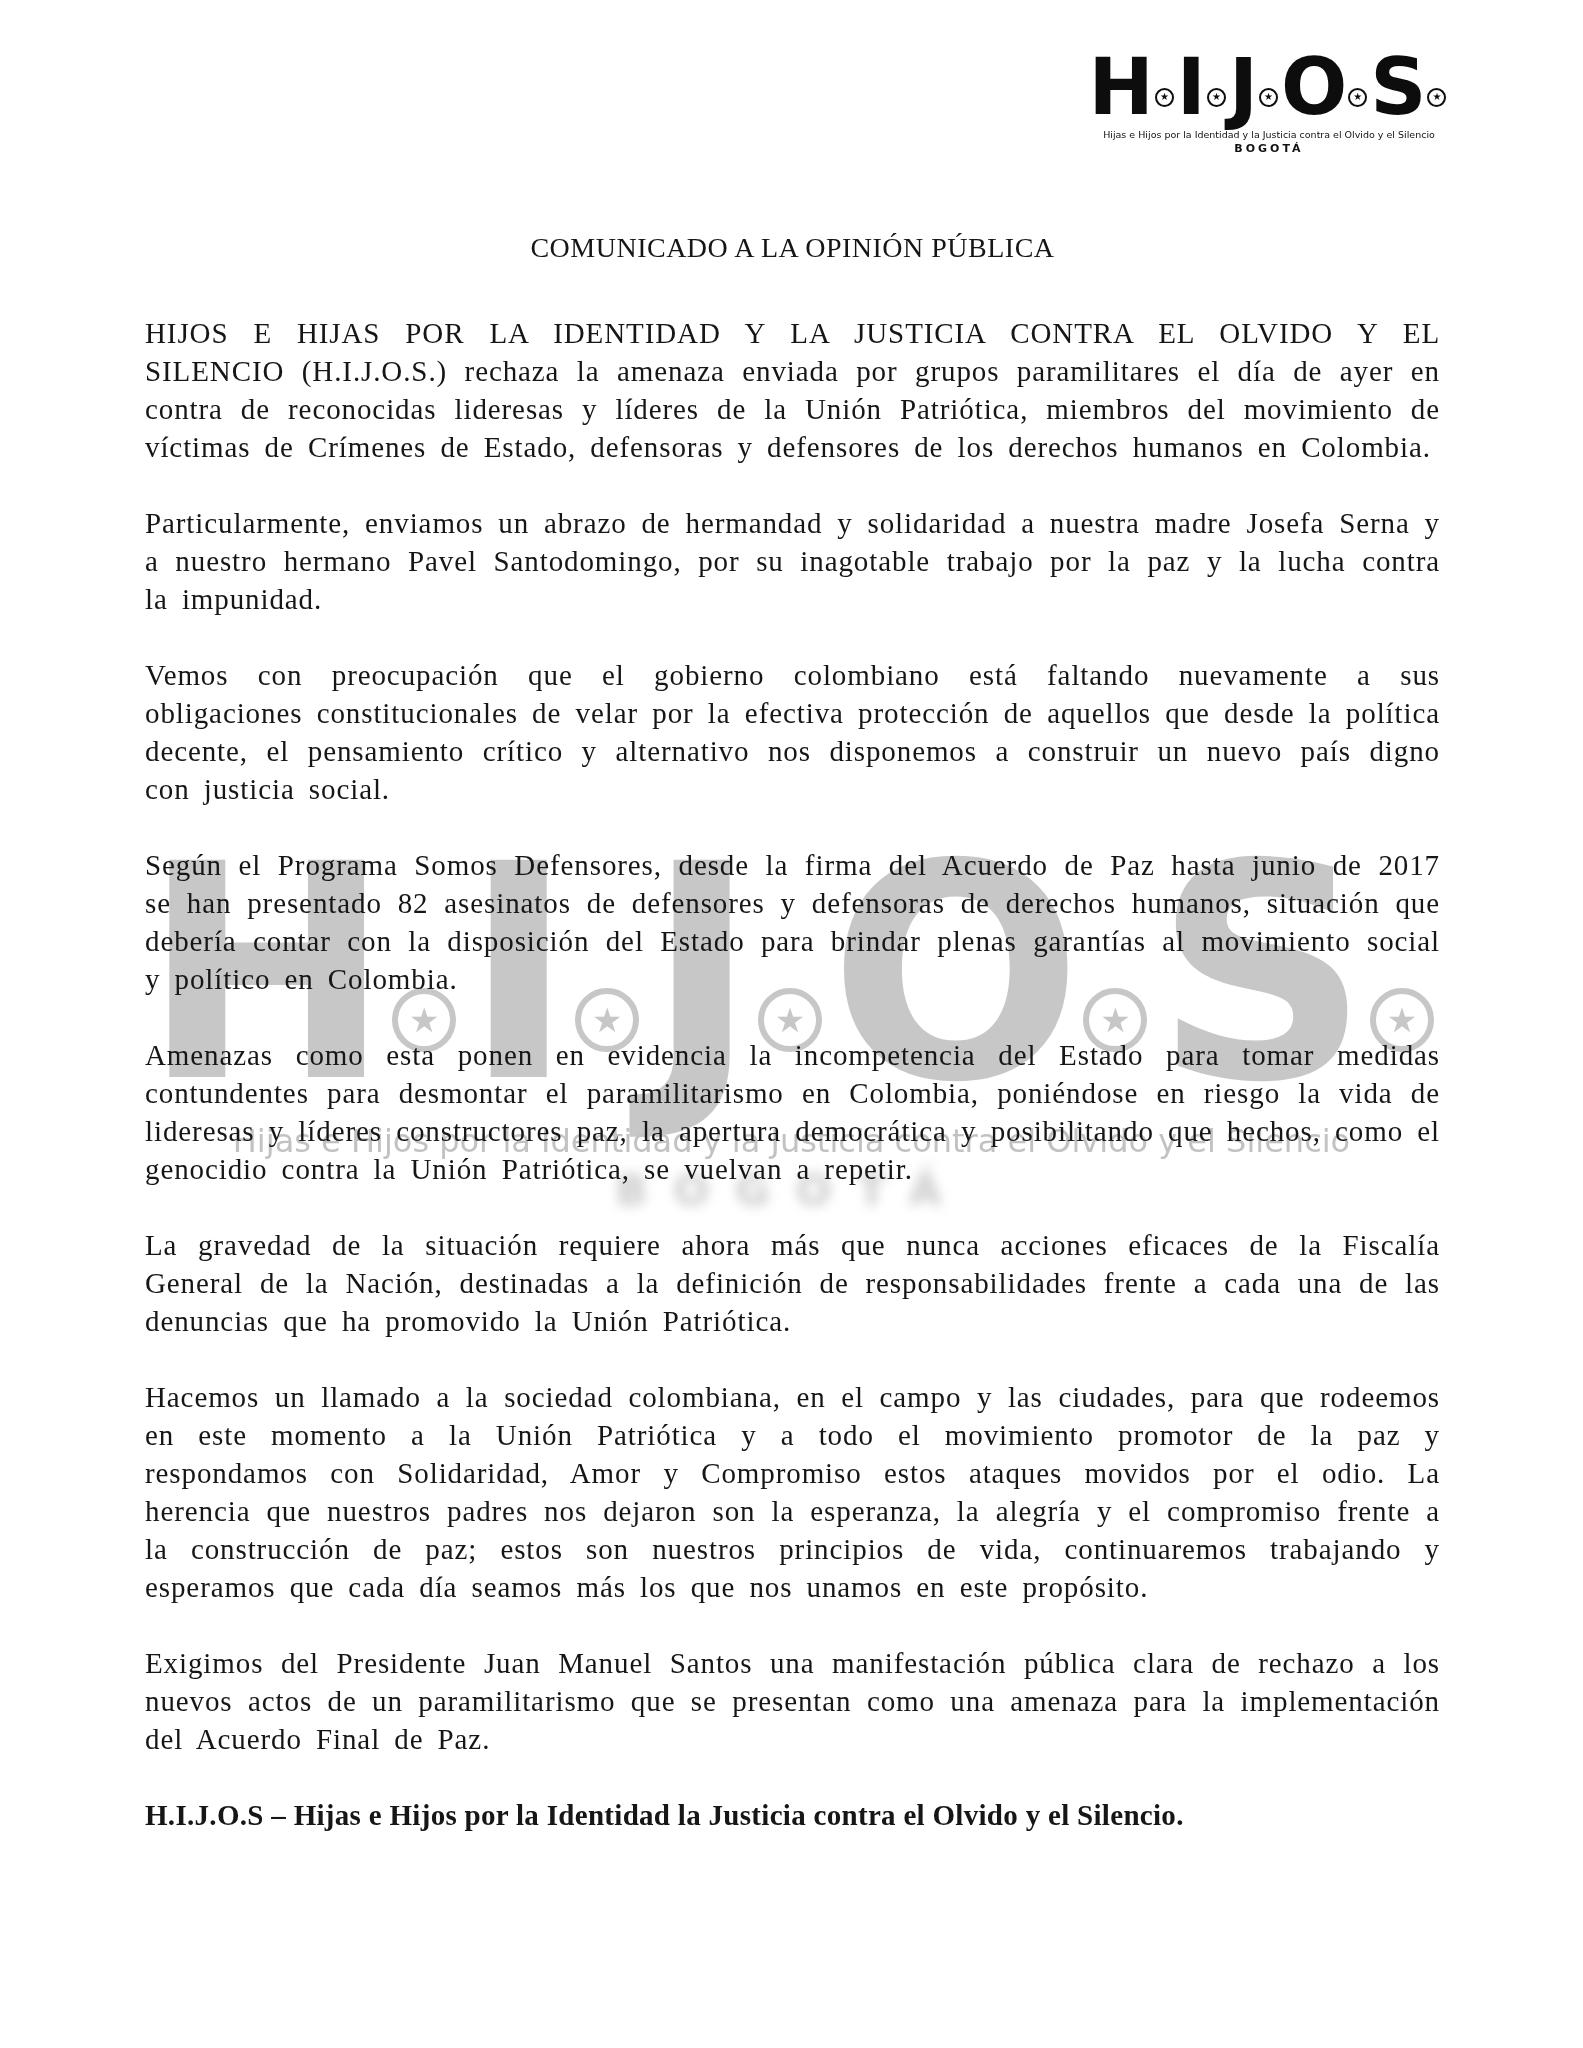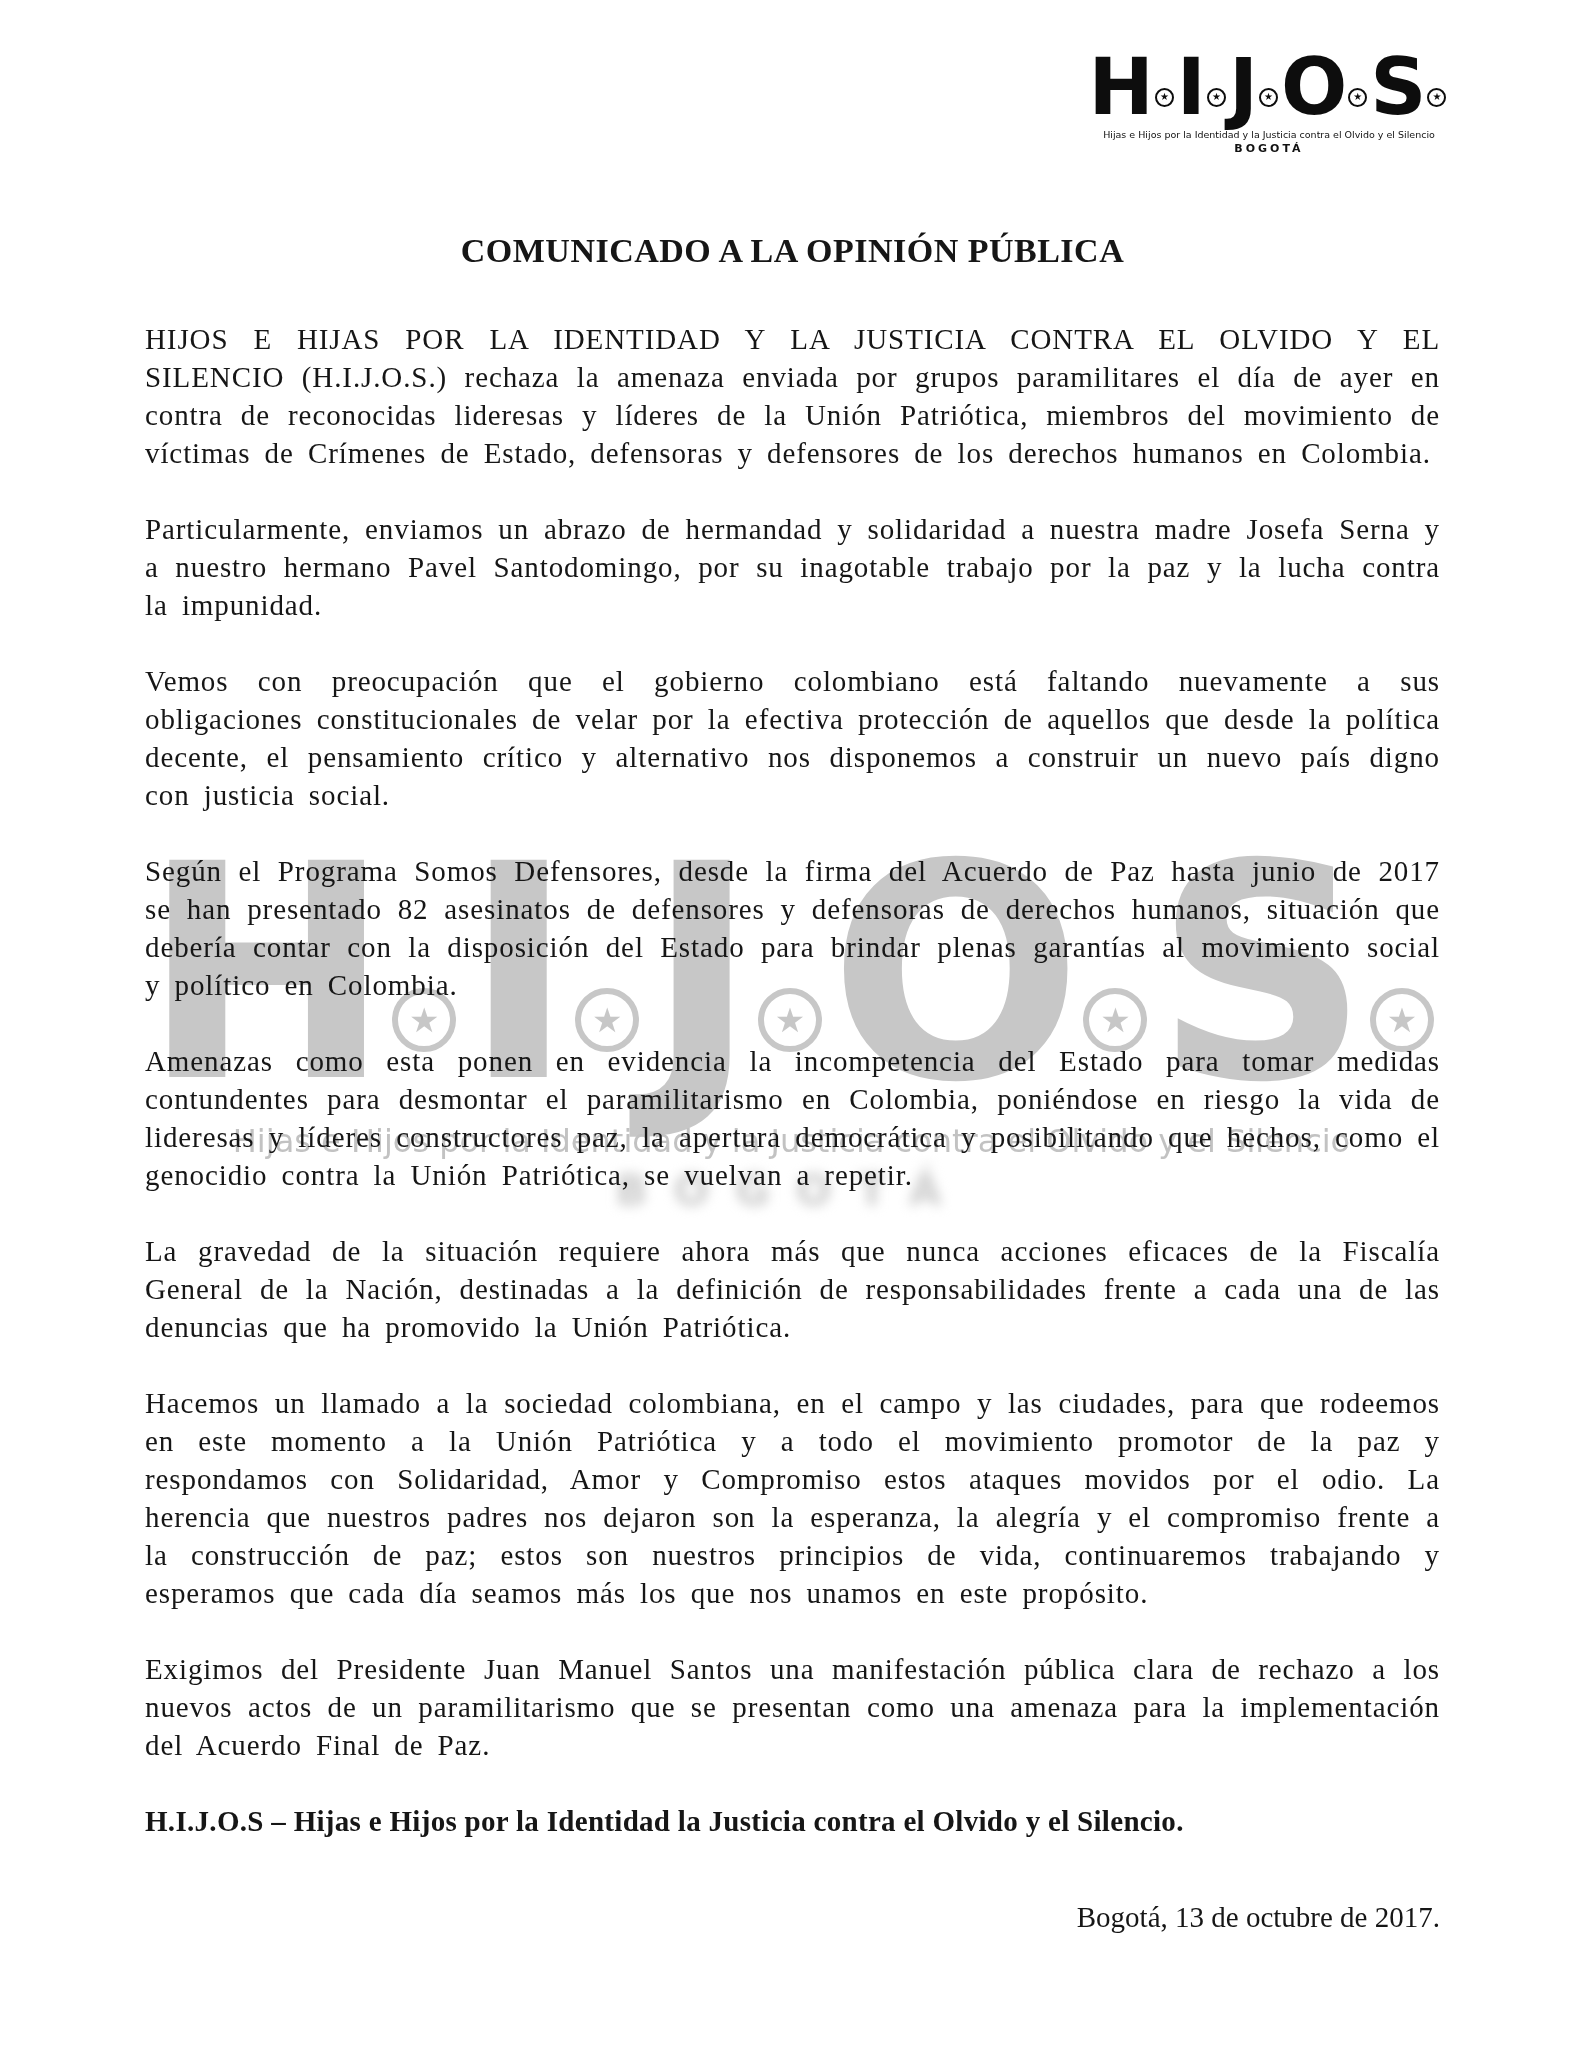--- a/index.html
+++ b/index.html
@@ -117,22 +117,22 @@
 
   
   main {
     position: absolute;
     left: 145px;
     top: 232px;
     width: 1295px;
     z-index: 2;
   }
   .doc-title {
-    font-size: 34px;
-    font-weight: bold;
+    font-size: 28px;
+    font-weight: normal;
     text-align: center;
     letter-spacing: 0.5px;
     margin: 0 0 50px 0;
   }
   p.body-par {
     font-size: 29px;
     line-height: 38px;
     text-align: justify;
     letter-spacing: 0.9px;
     word-spacing: 6px;
@@ -194,14 +194,13 @@
   <h1 class="doc-title">COMUNICADO A LA OPINIÓN PÚBLICA</h1>
   <p class="body-par">HIJOS E HIJAS POR LA IDENTIDAD Y LA JUSTICIA CONTRA EL OLVIDO Y EL SILENCIO (H.I.J.O.S.) rechaza la amenaza enviada por grupos paramilitares el día de ayer en contra de reconocidas lideresas y líderes de la Unión Patriótica, miembros del movimiento de víctimas de Crímenes de Estado, defensoras y defensores de los derechos humanos en Colombia.</p>
   <p class="body-par">Particularmente, enviamos un abrazo de hermandad y solidaridad a nuestra madre Josefa Serna y a nuestro hermano Pavel Santodomingo, por su inagotable trabajo por la paz y la lucha contra la impunidad.</p>
   <p class="body-par">Vemos con preocupación que el gobierno colombiano está faltando nuevamente a sus obligaciones constitucionales de velar por la efectiva protección de aquellos que desde la política decente, el pensamiento crítico y alternativo nos disponemos a construir un nuevo país digno con justicia social.</p>
   <p class="body-par">Según el Programa Somos Defensores, desde la firma del Acuerdo de Paz hasta junio de 2017 se han presentado 82 asesinatos de defensores y defensoras de derechos humanos, situación que debería contar con la disposición del Estado para brindar plenas garantías al movimiento social y político en Colombia.</p>
   <p class="body-par">Amenazas como esta ponen en evidencia la incompetencia del Estado para tomar medidas contundentes para desmontar el paramilitarismo en Colombia, poniéndose en riesgo la vida de lideresas y líderes constructores paz, la apertura democrática y posibilitando que hechos, como el genocidio contra la Unión Patriótica, se vuelvan a repetir.</p>
   <p class="body-par">La gravedad de la situación requiere ahora más que nunca acciones eficaces de la Fiscalía General de la Nación, destinadas a la definición de responsabilidades frente a cada una de las denuncias que ha promovido la Unión Patriótica.</p>
   <p class="body-par">Hacemos un llamado a la sociedad colombiana, en el campo y las ciudades, para que rodeemos en este momento a la Unión Patriótica y a todo el movimiento promotor de la paz y respondamos con Solidaridad, Amor y Compromiso estos ataques movidos por el odio. La herencia que nuestros padres nos dejaron son la esperanza, la alegría y el compromiso frente a la construcción de paz; estos son nuestros principios de vida, continuaremos trabajando y esperamos que cada día seamos más los que nos unamos en este propósito.</p>
   <p class="body-par">Exigimos del Presidente Juan Manuel Santos una manifestación pública clara de rechazo a los nuevos actos de un paramilitarismo que se presentan como una amenaza para la implementación del Acuerdo Final de Paz.</p>
   <p class="signature">H.I.J.O.S – Hijas e Hijos por la Identidad la Justicia contra el Olvido y el Silencio.</p>
-  <p class="dateline">Bogotá, 13 de octubre de 2017.</p>
 </main>
 
 </body></html>

